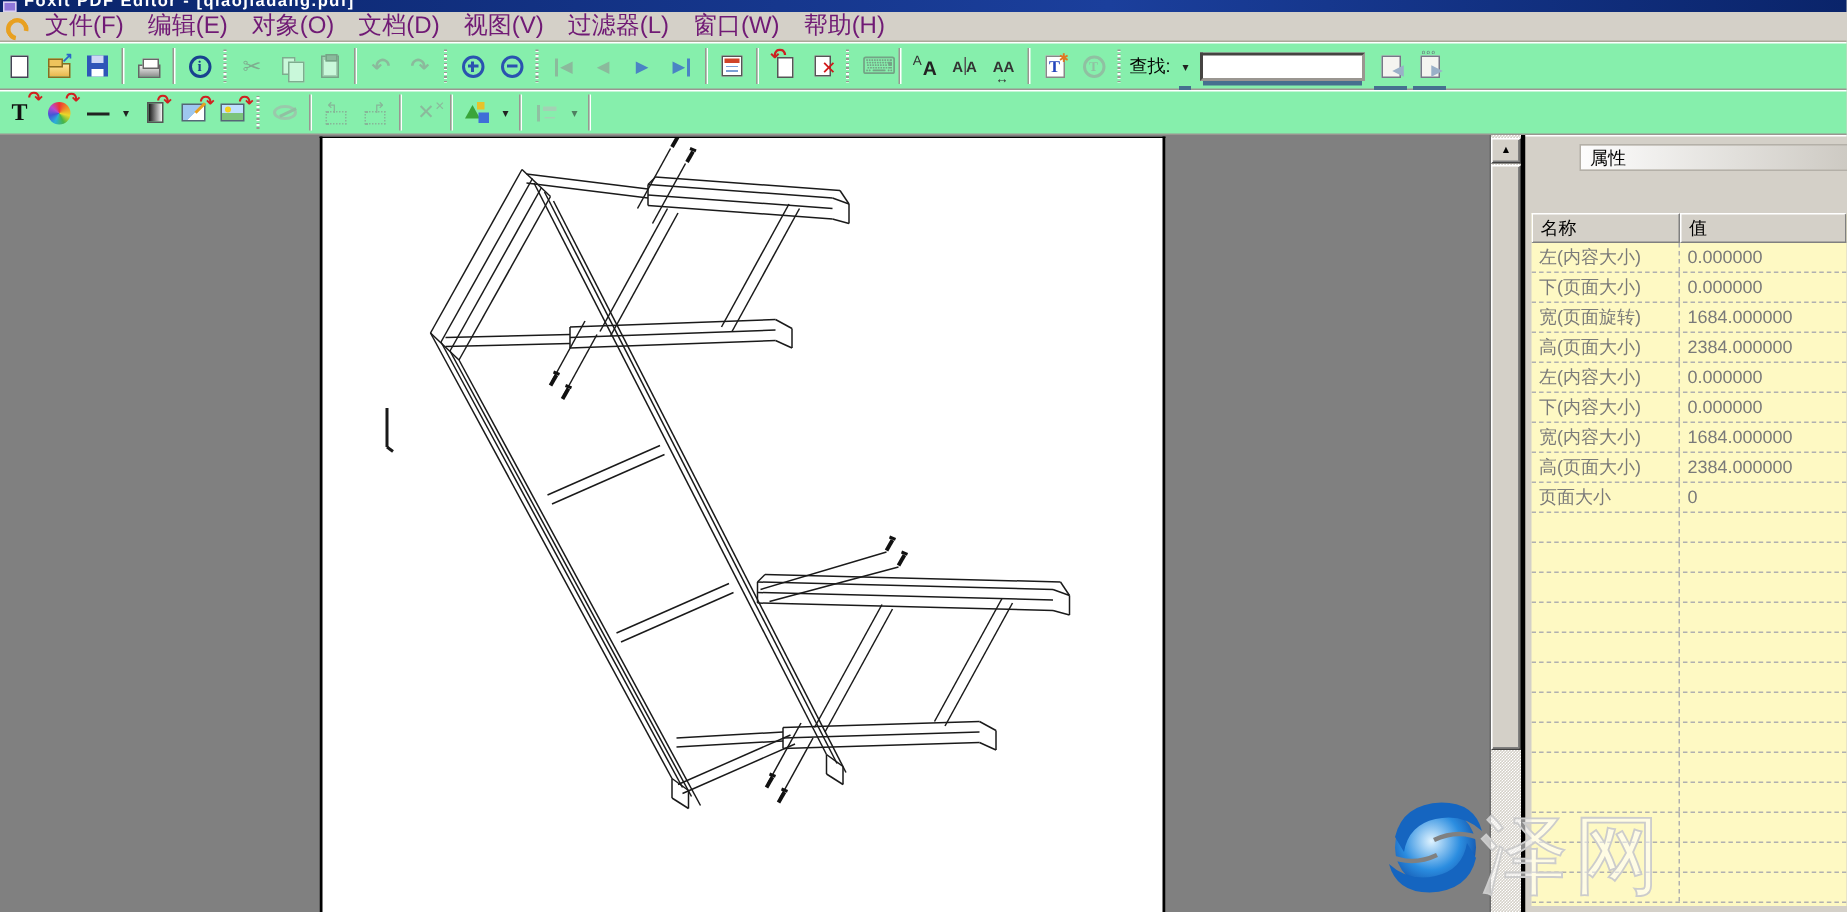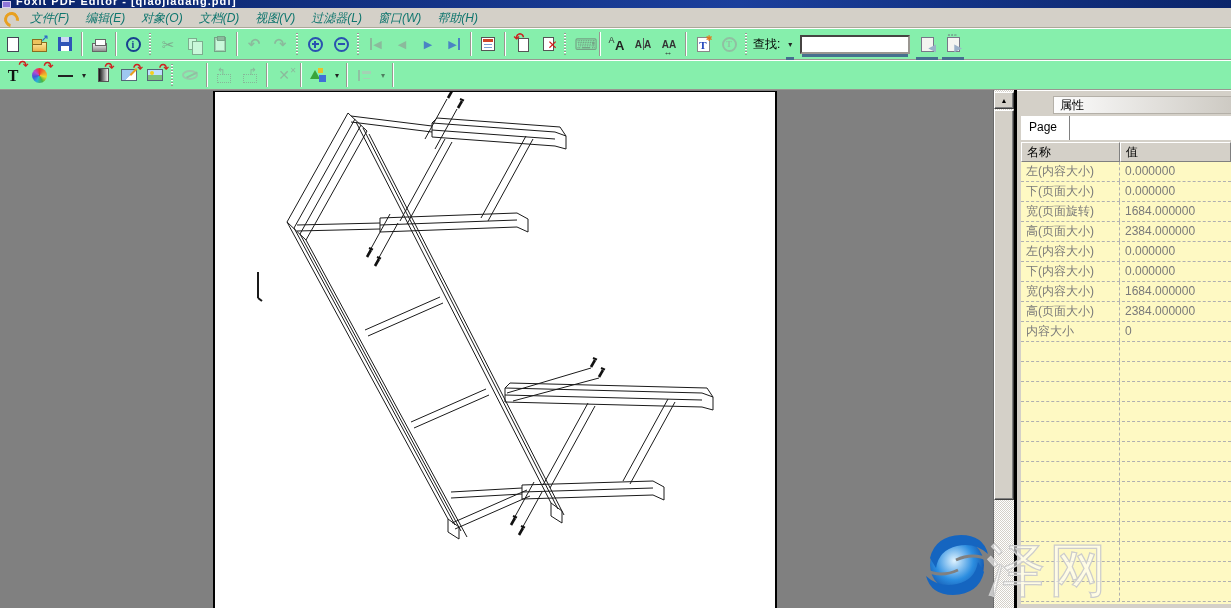--- a/index.html
+++ b/index.html
@@ -13,21 +13,21 @@
     background:#8f76d8; border:1px solid #d8d0f0; }
   #titlebar .ttext { position:absolute; left:16px; top:-5px; color:#fff;
     font:bold 11px/12px "Liberation Sans",sans-serif; letter-spacing:1px; white-space:nowrap; }
 
   #menubar { position:absolute; left:0; top:8px; width:1231px; height:20px;
     background:#d4d0c8; border-bottom:1px solid #aca899; display:flex; align-items:center; }
   .appicon { width:18px; height:16px; position:relative; margin:0 2px; }
   .appicon::before { content:""; position:absolute; left:2px; top:2px; width:9px; height:9px;
     border:3px solid #e8a020; border-bottom-color:transparent; border-radius:50%;
     transform:rotate(-35deg); }
-  .mitem { padding:0 8px; font-size:12px; color:#0f766e; height:20px; line-height:20px; cursor:default;font-style:italic; }
+  .mitem { padding:0 8px; font-size:16px; color:#701a75; height:20px; line-height:20px; cursor:default; }
 
   .tbar { position:absolute; left:0; width:1231px; background:#86efac;
     border-top:1px solid #ffffff; border-bottom:1px solid #9a9691;
     display:flex; align-items:center; }
   #toolbar1 { top:28px; height:32px; }
   #toolbar2 { top:60px; height:30px; }
 
   .tbtn { width:26px; height:26px; display:inline-flex; align-items:center; justify-content:center;
     background:transparent; border:none; position:relative; flex:0 0 auto; }
   .tsep { width:2px; height:24px; border-left:1px solid #9a9691; border-right:1px solid #ffffff;
@@ -483,23 +483,20 @@
 
 <div id="vscroll">
   <div id="vs-up">▲</div>
   <div id="vs-thumb"></div>
 </div>
 
 <div id="splitter"></div>
 
 <div id="panel">
   <div id="panel-caption">属性</div>
-  <div id="panel-tabs">
-    <span id="panel-tab-page">Page</span>
-  </div>
   <div id="ptable">
     <div class="phead">
       <div class="phc-name">名称</div>
       <div class="phc-val">值</div>
     </div>
     <div id="pbody">
         <div class="prow">
           <div class="pname">左(内容大小)</div>
           <div class="pval">0.000000</div>
         </div>
@@ -525,21 +522,21 @@
         </div>
         <div class="prow">
           <div class="pname">宽(内容大小)</div>
           <div class="pval">1684.000000</div>
         </div>
         <div class="prow">
           <div class="pname">高(页面大小)</div>
           <div class="pval">2384.000000</div>
         </div>
         <div class="prow">
-          <div class="pname">内容大小</div>
+          <div class="pname">页面大小</div>
           <div class="pval">0</div>
         </div>
         <div class="prow">
           <div class="pname"></div>
           <div class="pval"></div>
         </div>
         <div class="prow">
           <div class="pname"></div>
           <div class="pval"></div>
         </div>

